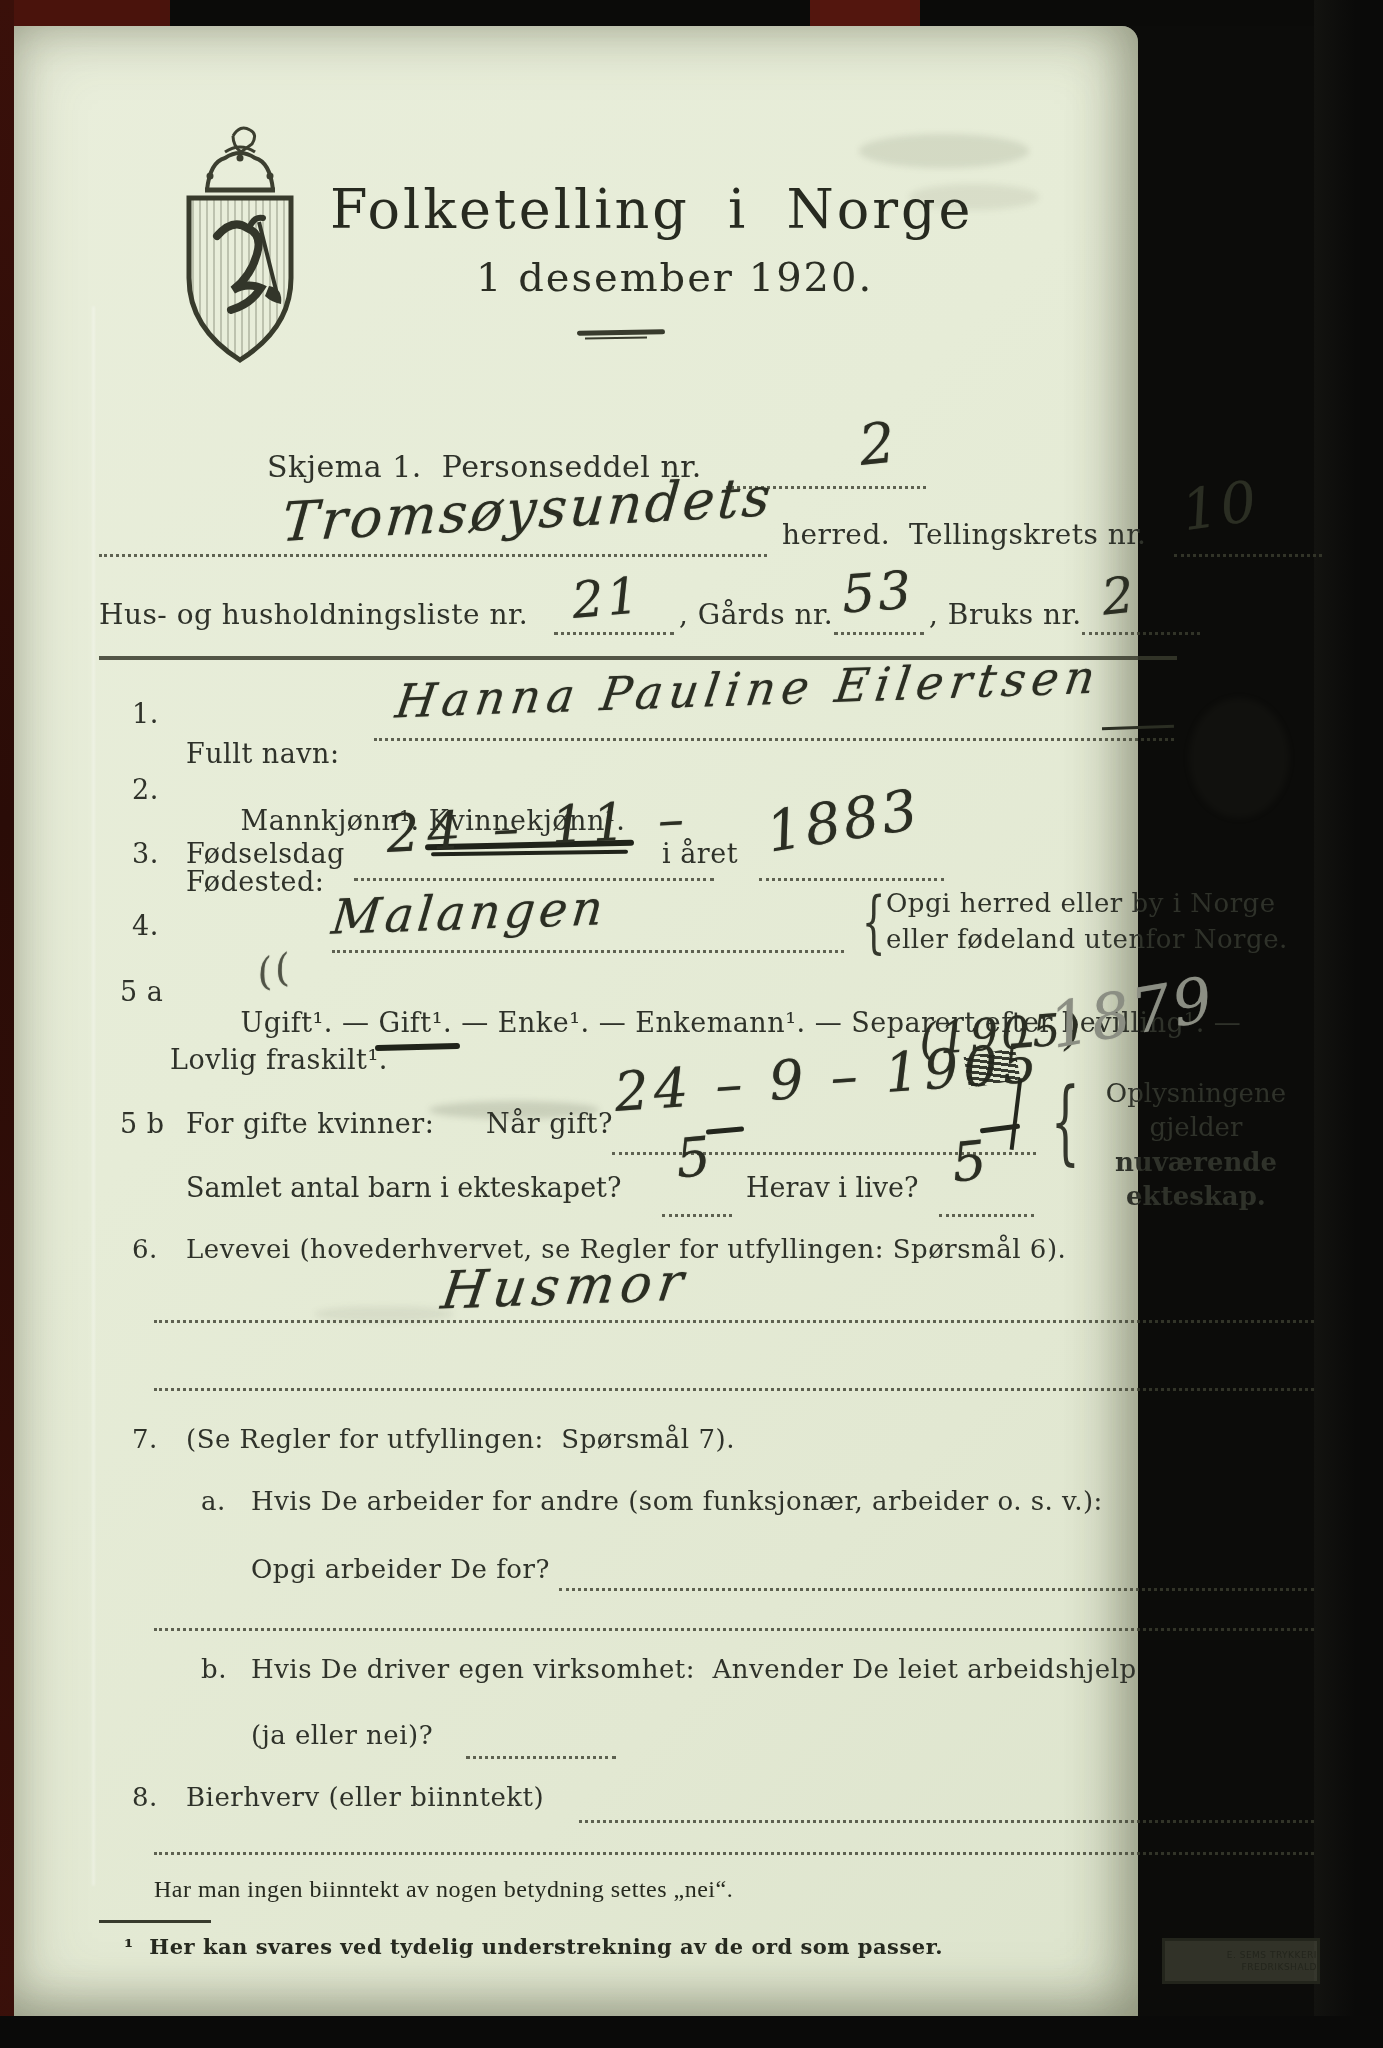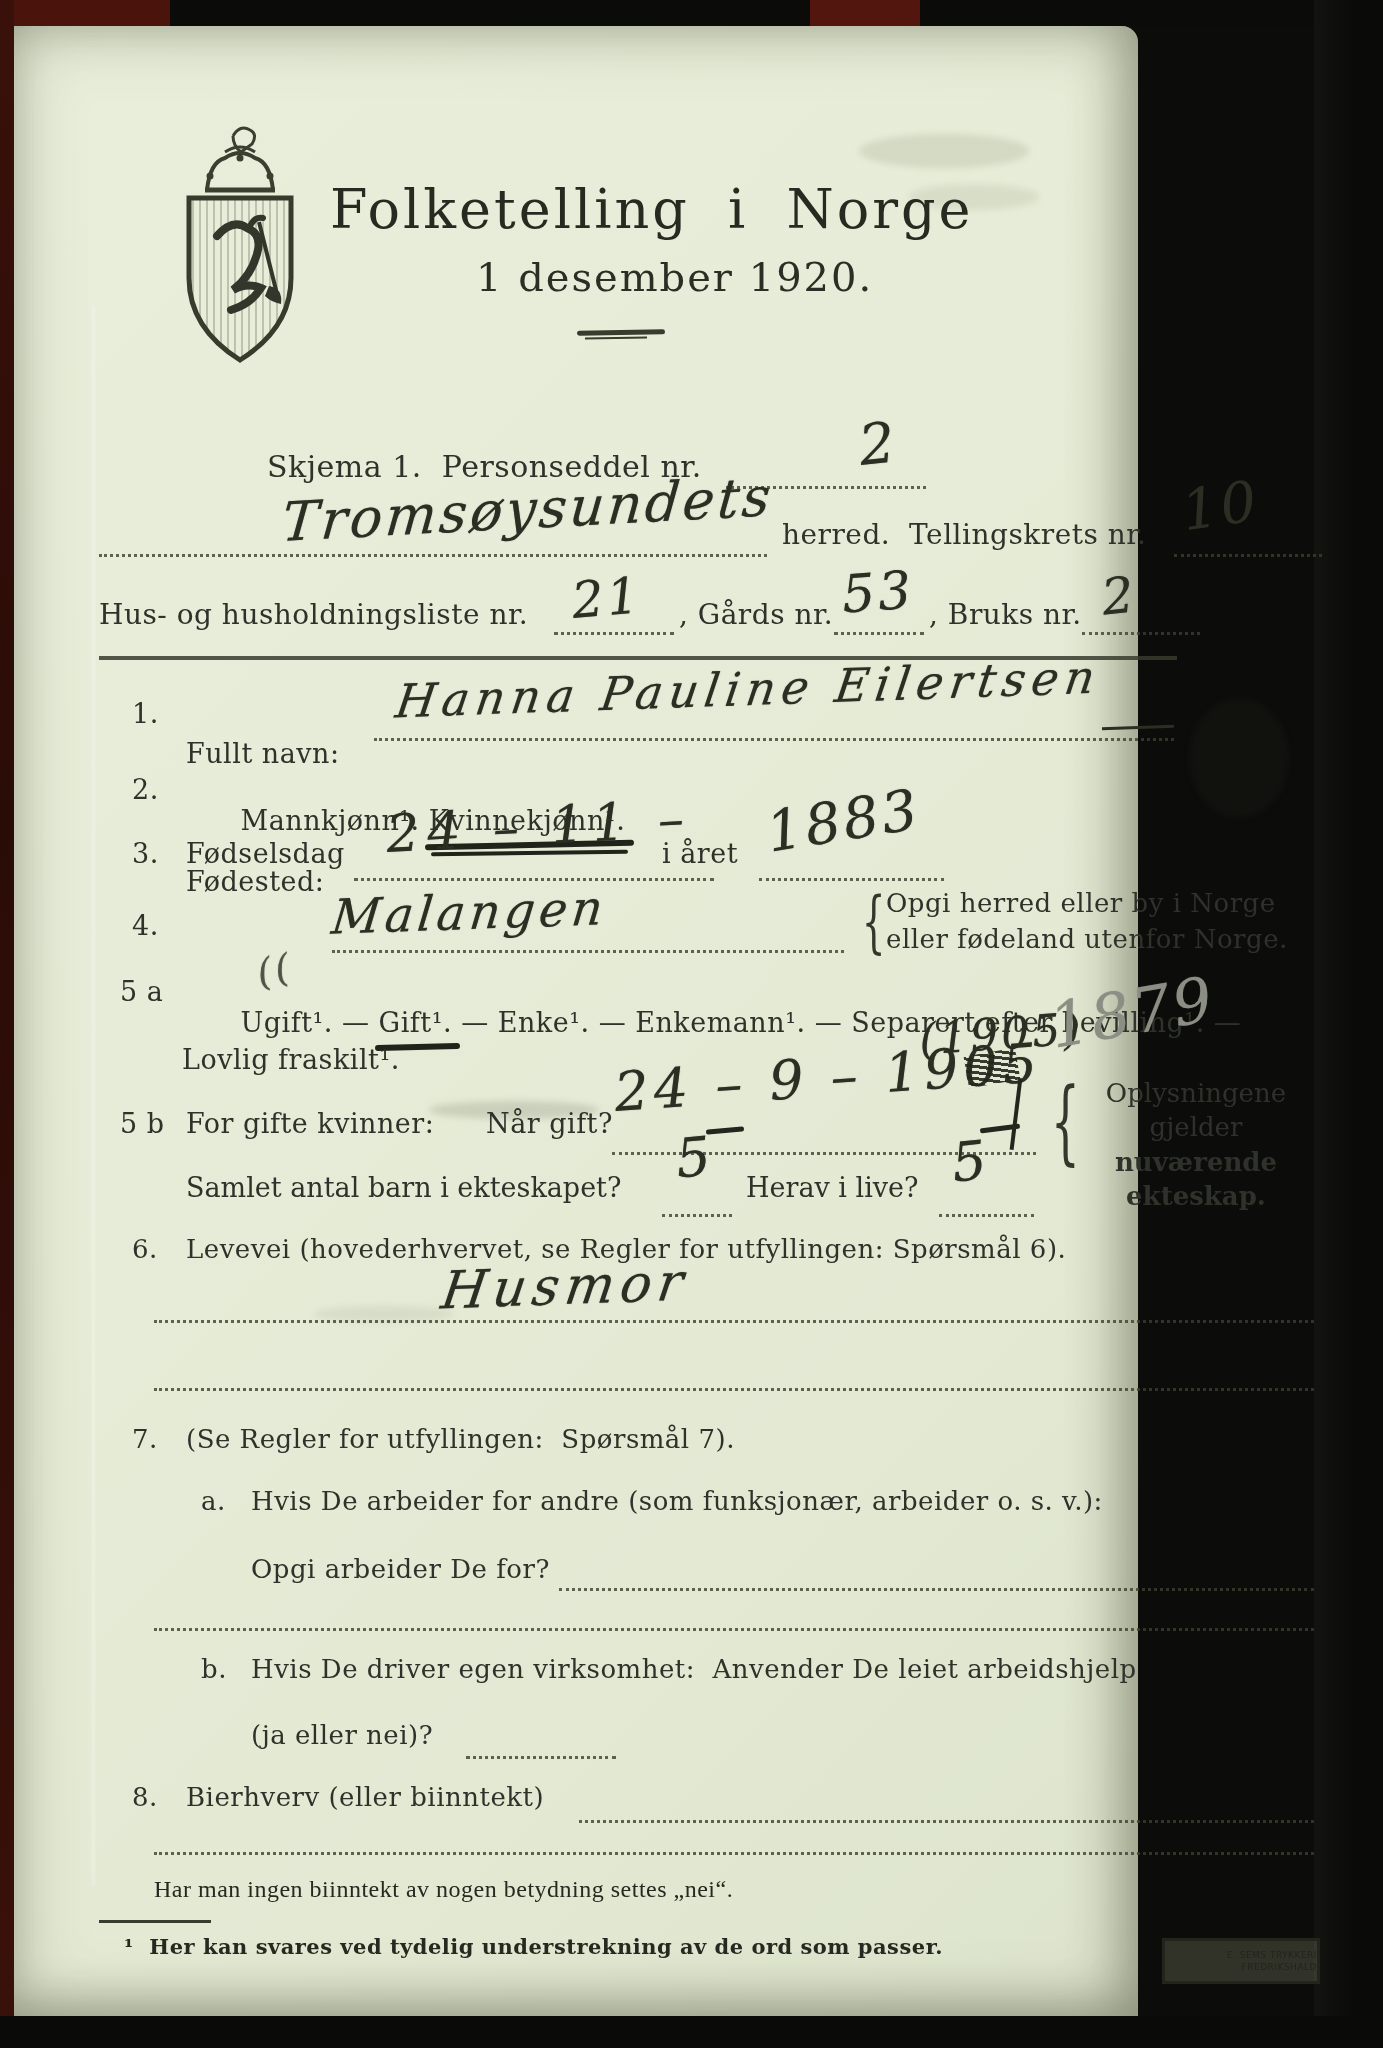--- a/index.html
+++ b/index.html
@@ -136,21 +136,21 @@
     <div class="printed" style="left:872px;top:862px;font-size:26px;">Opgi herred eller by i Norge</div>
 
     <div class="hand" style="left:243px;top:922px;font-size:38px;color:rgba(47,50,39,.6);transform:rotate(-12deg);">((</div>
 
     <div class="printed" style="left:106px;top:950px;font-size:27px;">5 a</div>
     <div class="printed" style="left:172px;top:950px;font-size:27px;">
       <span>Ugift¹. — </span><span class="hw-underline">Gift¹.</span><span> — Enke¹. — Enkemann¹. — </span><span>Separert efter bevilling¹. —</span>
     </div>
     <div class="hand" style="left:905px;top:982px;font-size:44px;transform:rotate(-4deg);">(1905)</div>
     <div class="pencil" style="left:1035px;top:950px;font-size:62px;transform:rotate(-10deg);">1879</div>
-    <div class="printed" style="left:168px;top:1018px;font-size:27px;">Lovlig fraskilt¹.</div>
+    <div class="printed" style="left:156px;top:1018px;font-size:27px;">Lovlig fraskilt¹.</div>
 
     <div class="printed" style="left:106px;top:1082px;font-size:27px;">5 b</div>
     <div class="printed" style="left:172px;top:1082px;font-size:27px;">For gifte kvinner:</div>
     <div class="printed" style="left:472px;top:1082px;font-size:27px;">Når gift?</div>
     <div class="hand" style="left:600px;top:1020px;font-size:54px;letter-spacing:5px;transform:rotate(-4deg);">24 – 9 – 1905</div>
     <div class="scribble" style="left:952px;top:1026px;width:52px;height:32px;transform:rotate(-10deg);"></div>
     <div class="rule" style="left:1000px;top:1052px;width:4px;height:72px;transform:rotate(7deg);background:#23261d;"></div>
     <div class="dotted" style="left:598px;top:1126px;width:424px;"></div>
     <div class="printed" style="left:172px;top:1146px;font-size:27px;letter-spacing:0;">Samlet antal barn i ekteskapet?</div>
     <div class="dotted" style="left:648px;top:1188px;width:70px;"></div>

